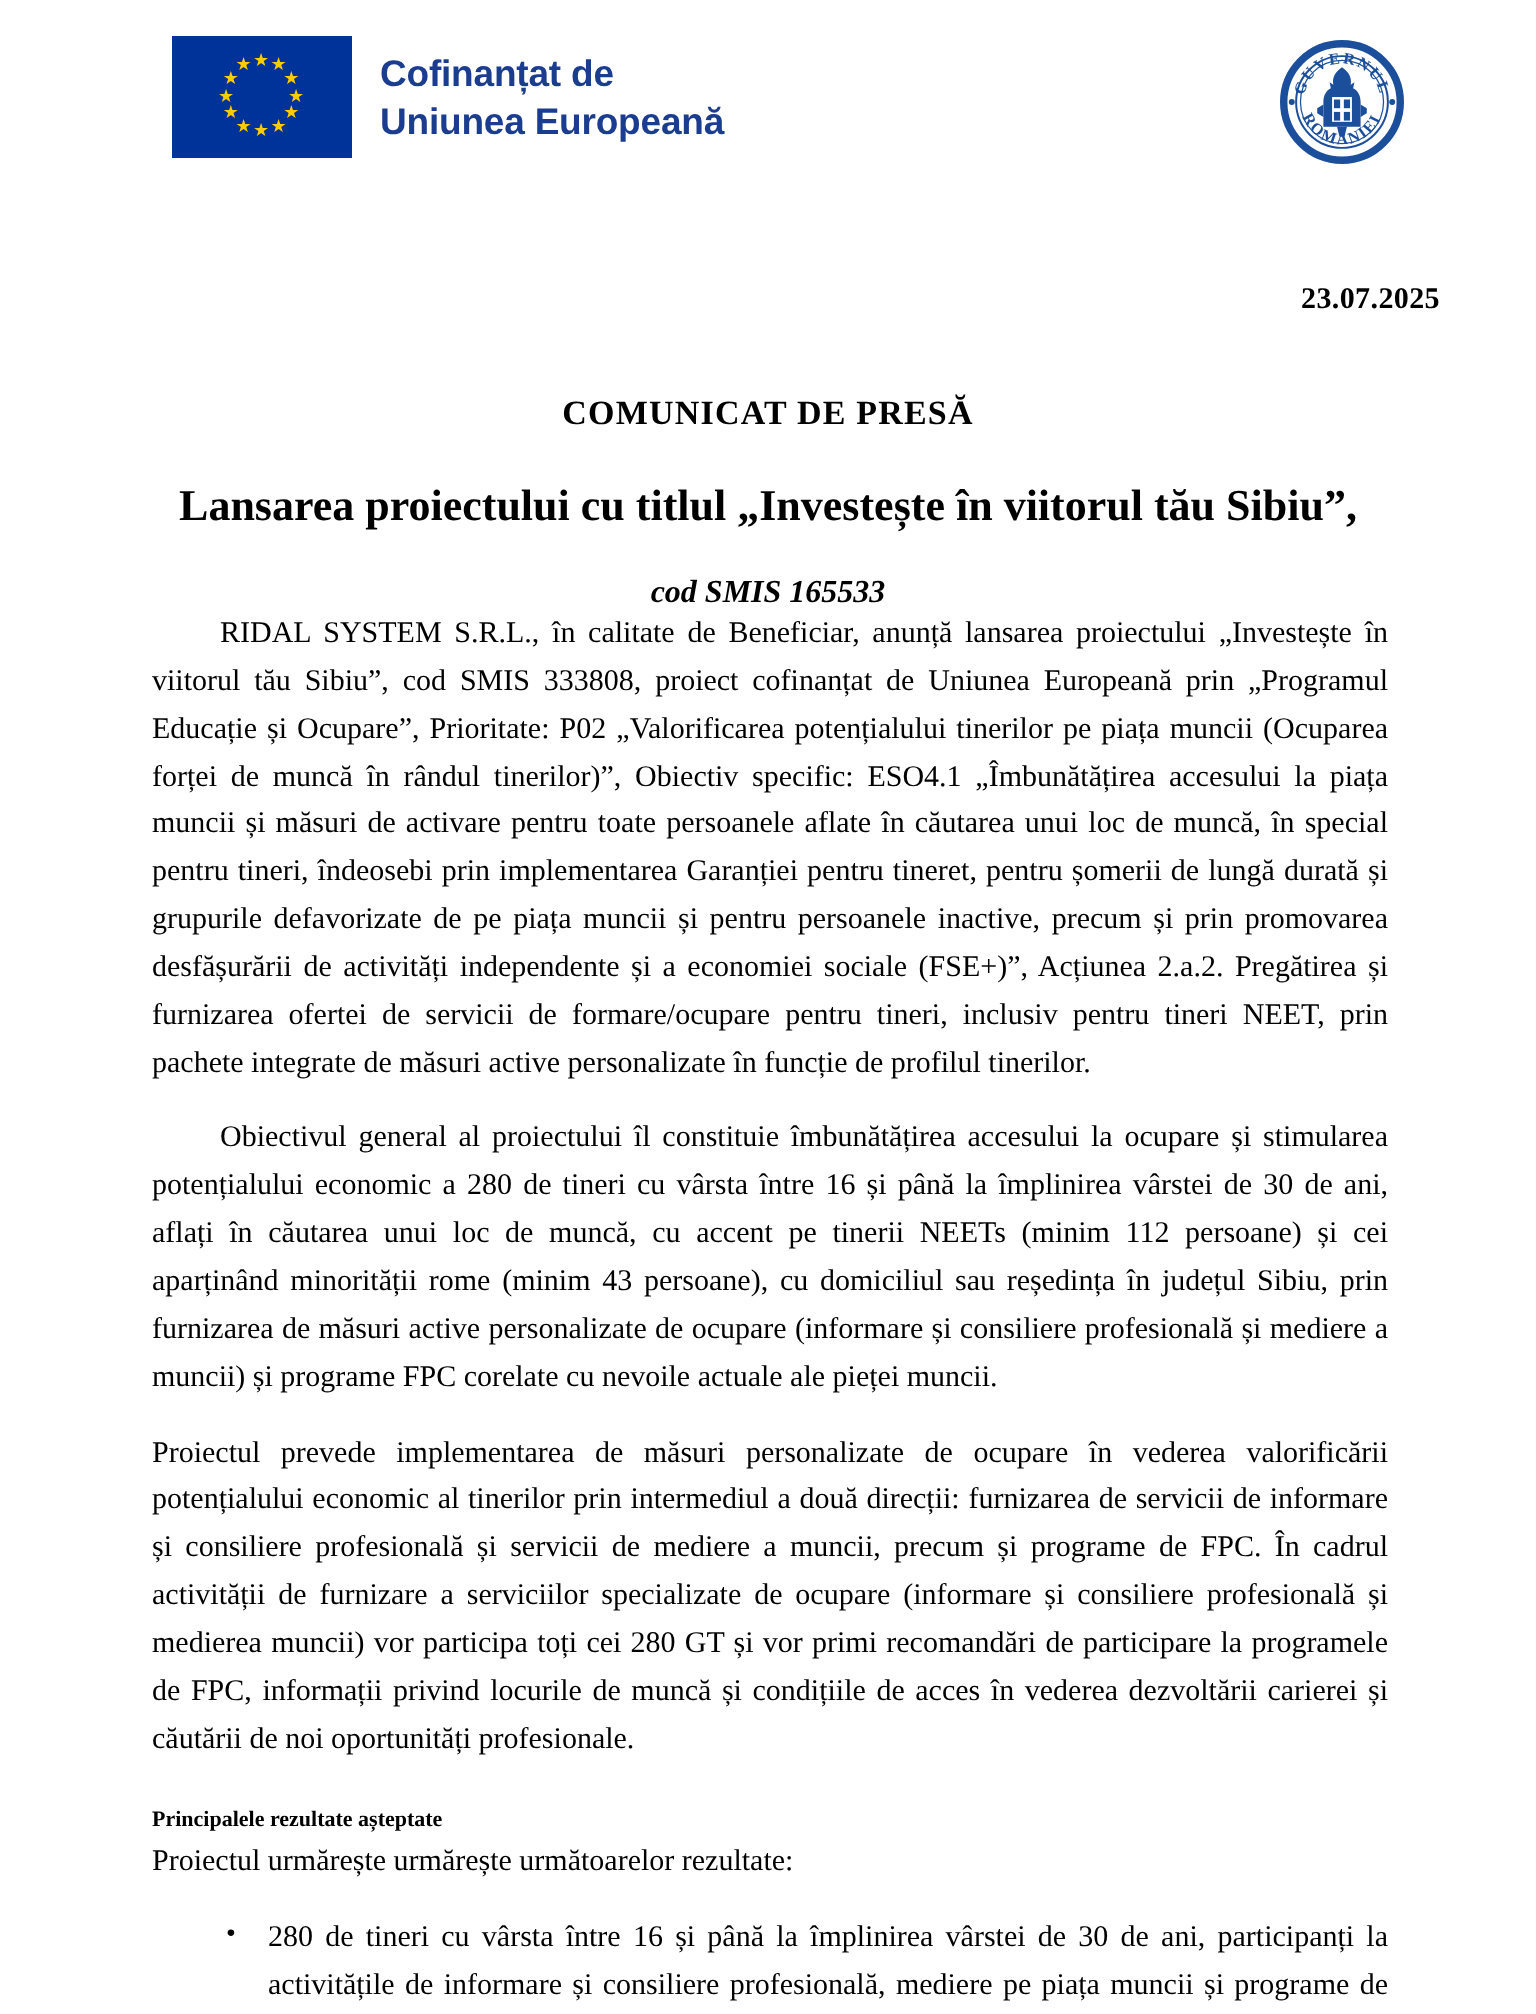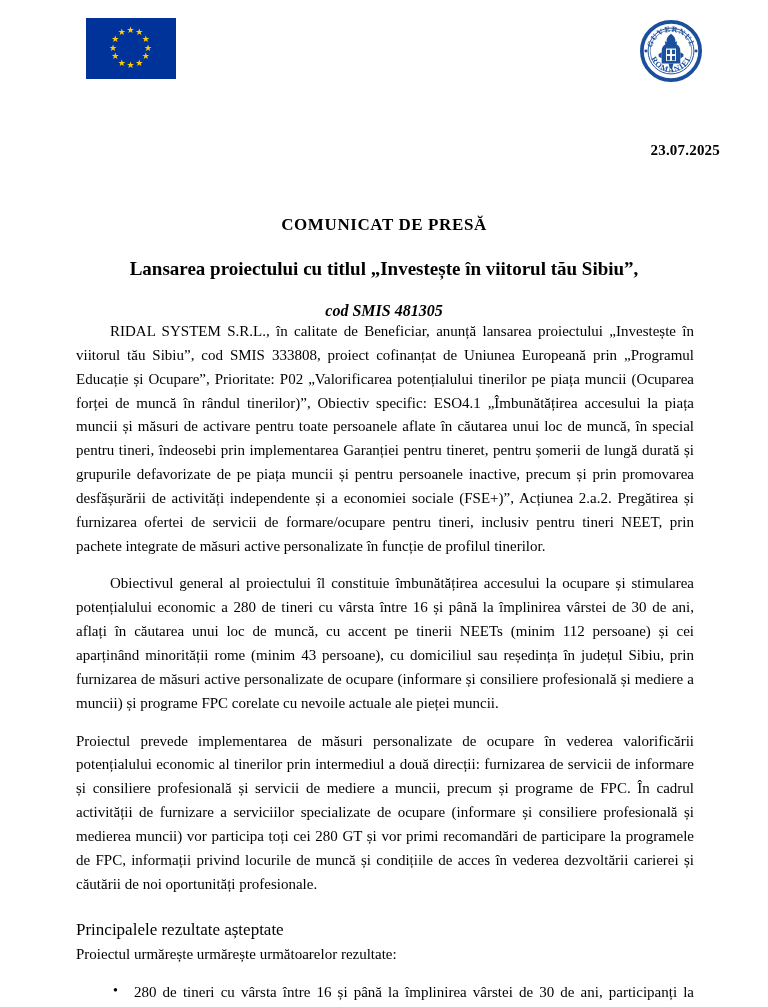--- a/index.html
+++ b/index.html
@@ -82,32 +82,32 @@
     text-align: right;
     padding: 0 48px 0 0;
     margin-top: 52px;
     font-weight: bold;
     font-size: 15px;
     letter-spacing: 0.2px;
   }
 
   
   .titles {
-    margin-top: 56px;
+    margin-top: 38px;
     text-align: center;
   }
   .doc-title {
     font-weight: bold;
     font-size: 17px;
     letter-spacing: 0.6px;
     margin: 0;
   }
   .doc-subtitle {
     font-weight: bold;
-    font-size: 19px;
+    font-size: 22px;
     margin: 23px 0 0 0;
   }
   .doc-code {
     font-weight: bold;
     font-style: italic;
     font-size: 16px;
     margin: 22px 0 0 0;
   }
 
   
@@ -126,22 +126,22 @@
   }
   .first-par {
     margin-top: 26px;
   }
   .gap-par {
     margin-top: 16px;
   }
   b, strong { font-weight: normal; }
 
   .section-head {
-    font-weight: normal;
-    font-size: 17px;
+    font-weight: bold;
+    font-size: 11px;
     margin: 20px 0 0 0;
   }
   .lead-in {
     margin: 24px 0 0 0;
   }
   ul.results {
     margin: 14px 0 0 0;
     padding-left: 58px;
     list-style: none;
   }
@@ -174,20 +174,24 @@
           <span class="star" style="left: 62.5px; top: 30.5px;"></span>
           <span class="star" style="left: 60.1554px; top: 39.25px;"></span>
           <span class="star" style="left: 53.75px; top: 45.6554px;"></span>
           <span class="star" style="left: 45px; top: 48px;"></span>
           <span class="star" style="left: 36.25px; top: 45.6554px;"></span>
           <span class="star" style="left: 29.8446px; top: 39.25px;"></span>
           <span class="star" style="left: 27.5px; top: 30.5px;"></span>
           <span class="star" style="left: 29.8446px; top: 21.75px;"></span>
           <span class="star" style="left: 36.25px; top: 15.3446px;"></span>
         </div>
+      <div class="eu-text">
+        <div>Cofinanțat de</div>
+        <div>Uniunea Europeană</div>
+      </div>
     </div>
 
     <div class="ro-emblem">
       <svg viewBox="0 0 100 100" width="62" height="62" aria-hidden="true">
         <circle cx="50" cy="50" r="47" fill="none" stroke="#1b4f9c" stroke-width="6"></circle>
         <circle cx="50" cy="50" r="37" fill="none" stroke="#1b4f9c" stroke-width="1.6"></circle>
         <circle cx="50" cy="50" r="33.5" fill="none" stroke="#1b4f9c" stroke-width="1"></circle>
         <circle cx="9.5" cy="50" r="2.4" fill="#1b4f9c"></circle>
         <circle cx="90.5" cy="50" r="2.4" fill="#1b4f9c"></circle>
         <path id="arcTop" d="M 19 50 A 31 31 0 0 1 81 50" fill="none"></path>
@@ -212,21 +216,21 @@
         </g>
       </svg>
     </div>
   </div>
 
   <div class="date-line">23.07.2025</div>
 
   <div class="titles">
     <p class="doc-title">COMUNICAT DE PRESĂ</p>
     <p class="doc-subtitle">Lansarea proiectului cu titlul „Investește în viitorul tău Sibiu”,</p>
-    <p class="doc-code">cod SMIS 481305</p>
+    <p class="doc-code">cod SMIS 165533</p>
   </div>
 
   <div class="content">
 
     <p class="body-par indented first-par">
       <b>RIDAL SYSTEM S.R.L.,</b><span> în calitate de Beneficiar, anunță lansarea proiectului </span><b>„Investește în viitorul tău Sibiu”, cod SMIS 333808</b><span>, proiect cofinanțat de Uniunea Europeană prin </span><b>„Programul Educație și Ocupare”, Prioritate: P02</b><span> „Valorificarea potențialului tinerilor pe piața muncii (Ocuparea forței de muncă în rândul tinerilor)”, </span><b>Obiectiv specific: ESO4.1</b><span> „Îmbunătățirea accesului la piața muncii și măsuri de activare pentru toate persoanele aflate în căutarea unui loc de muncă, în special pentru tineri, îndeosebi prin implementarea Garanției pentru tineret, pentru șomerii de lungă durată și grupurile defavorizate de pe piața muncii și pentru persoanele inactive, precum și prin promovarea desfășurării de activități independente și a economiei sociale (FSE+)”, </span><b>Acțiunea 2.a.2.</b><span> Pregătirea și furnizarea ofertei de servicii de formare/ocupare pentru tineri, inclusiv pentru tineri NEET, prin pachete integrate de măsuri active personalizate în funcție de profilul tinerilor.</span>
     </p>
 
     <p class="body-par indented gap-par">
       <b>Obiectivul general al proiectului</b><span> îl constituie îmbunătățirea accesului la ocupare și stimularea potențialului economic a 280 de tineri cu vârsta între 16 și până la împlinirea vârstei de 30 de ani, aflați în căutarea unui loc de muncă, cu accent pe tinerii NEETs (minim 112 persoane) și cei aparținând minorității rome (minim 43 persoane), cu domiciliul sau reședința în județul Sibiu, prin furnizarea de măsuri active personalizate de ocupare (informare și consiliere profesională și mediere a muncii) și programe FPC corelate cu nevoile actuale ale pieței muncii.</span>

